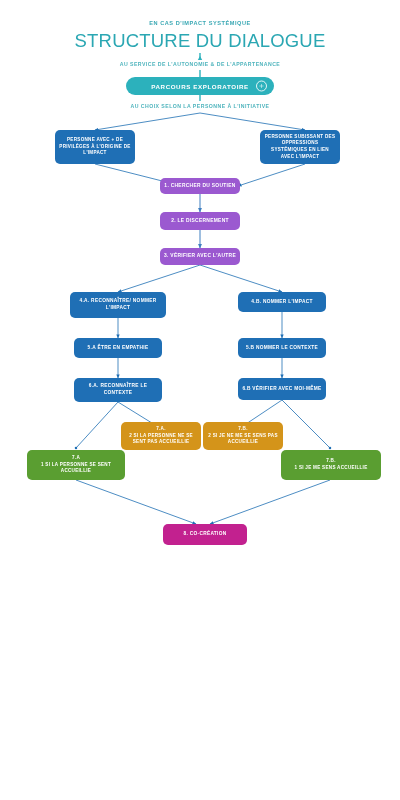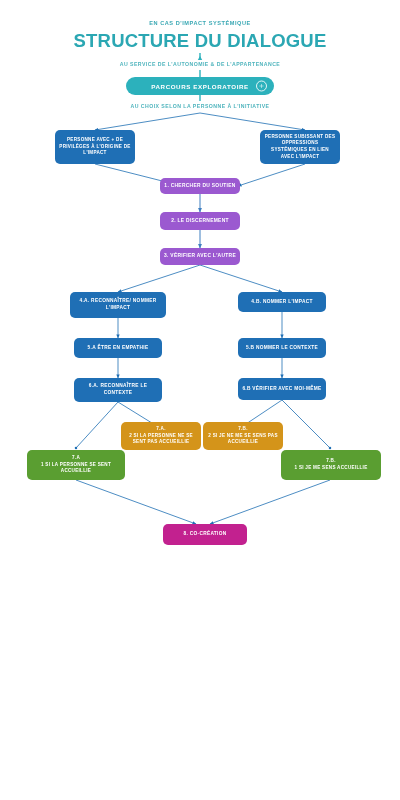--- a/index.html
+++ b/index.html
@@ -48,21 +48,21 @@
   #eyebrow-top { top: 20px; }
 
   #main-title {
     position: absolute;
     left: 0;
     top: 30px;
     width: 400px;
     text-align: center;
     color: #2ba7b3;
     font-size: 18.5px;
-    font-weight: bold;
+    font-weight: normal;
     letter-spacing: 0.2px;
     text-transform: uppercase;
   }
 
   #subtitle-service {
     position: absolute;
     left: 0;
     top: 61px;
     width: 400px;
     text-align: center;

